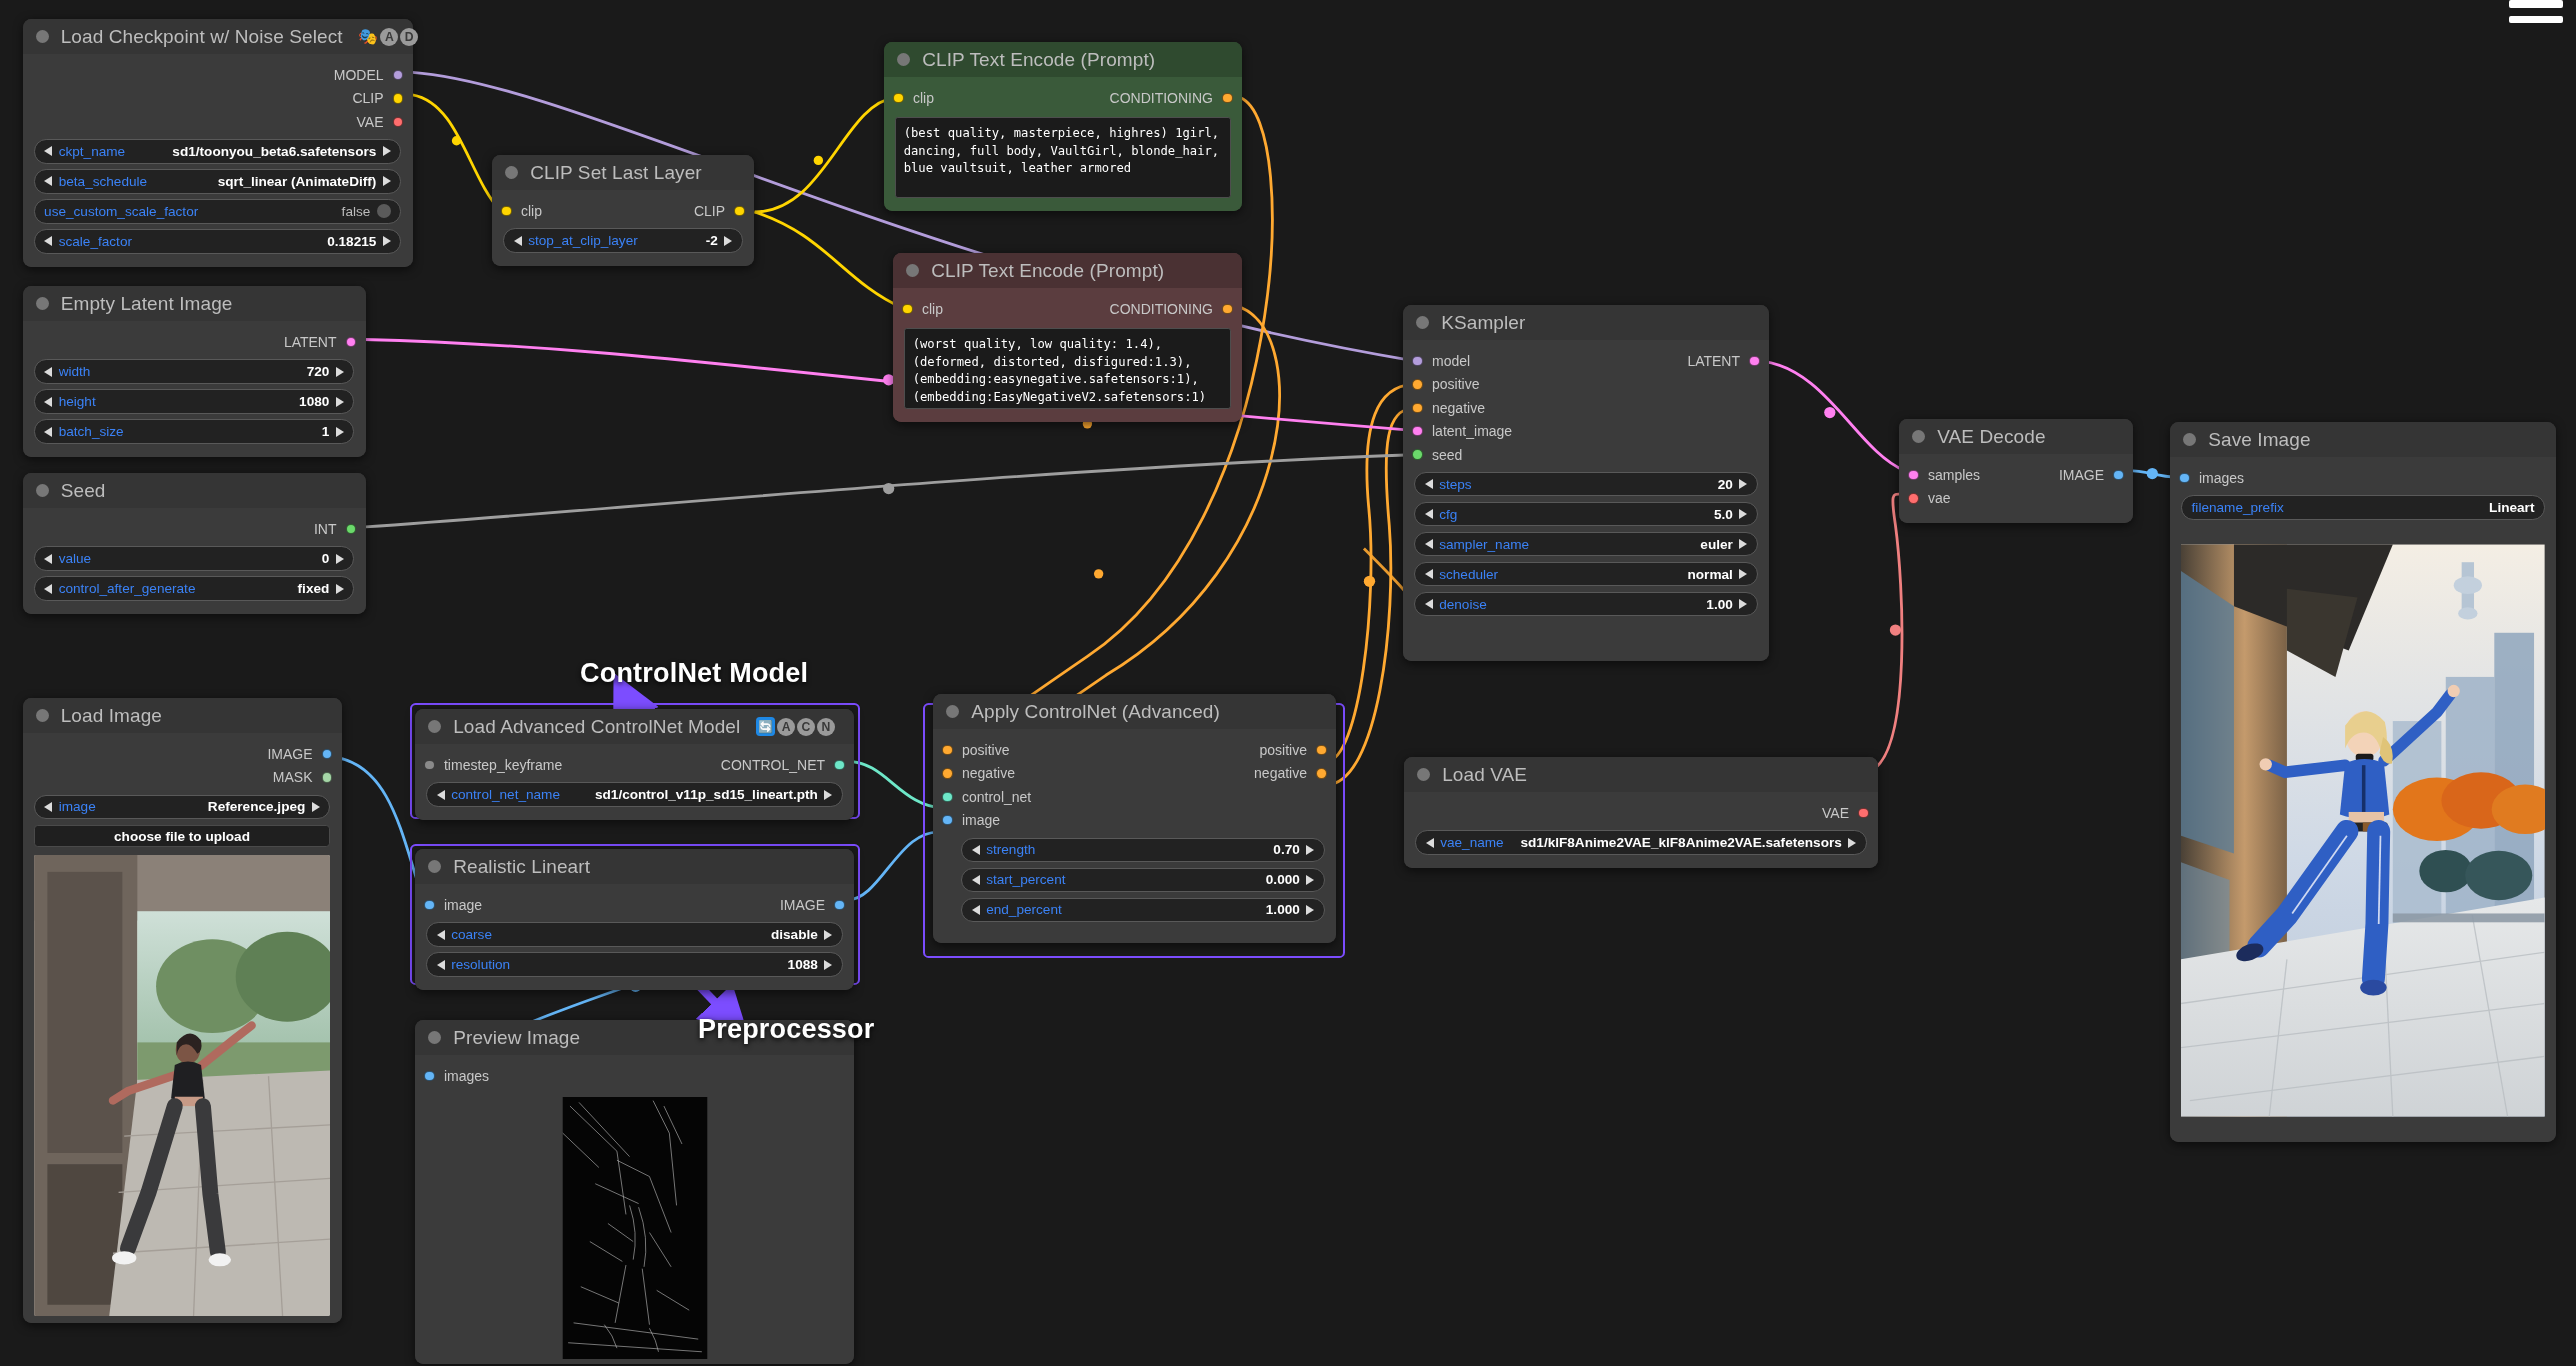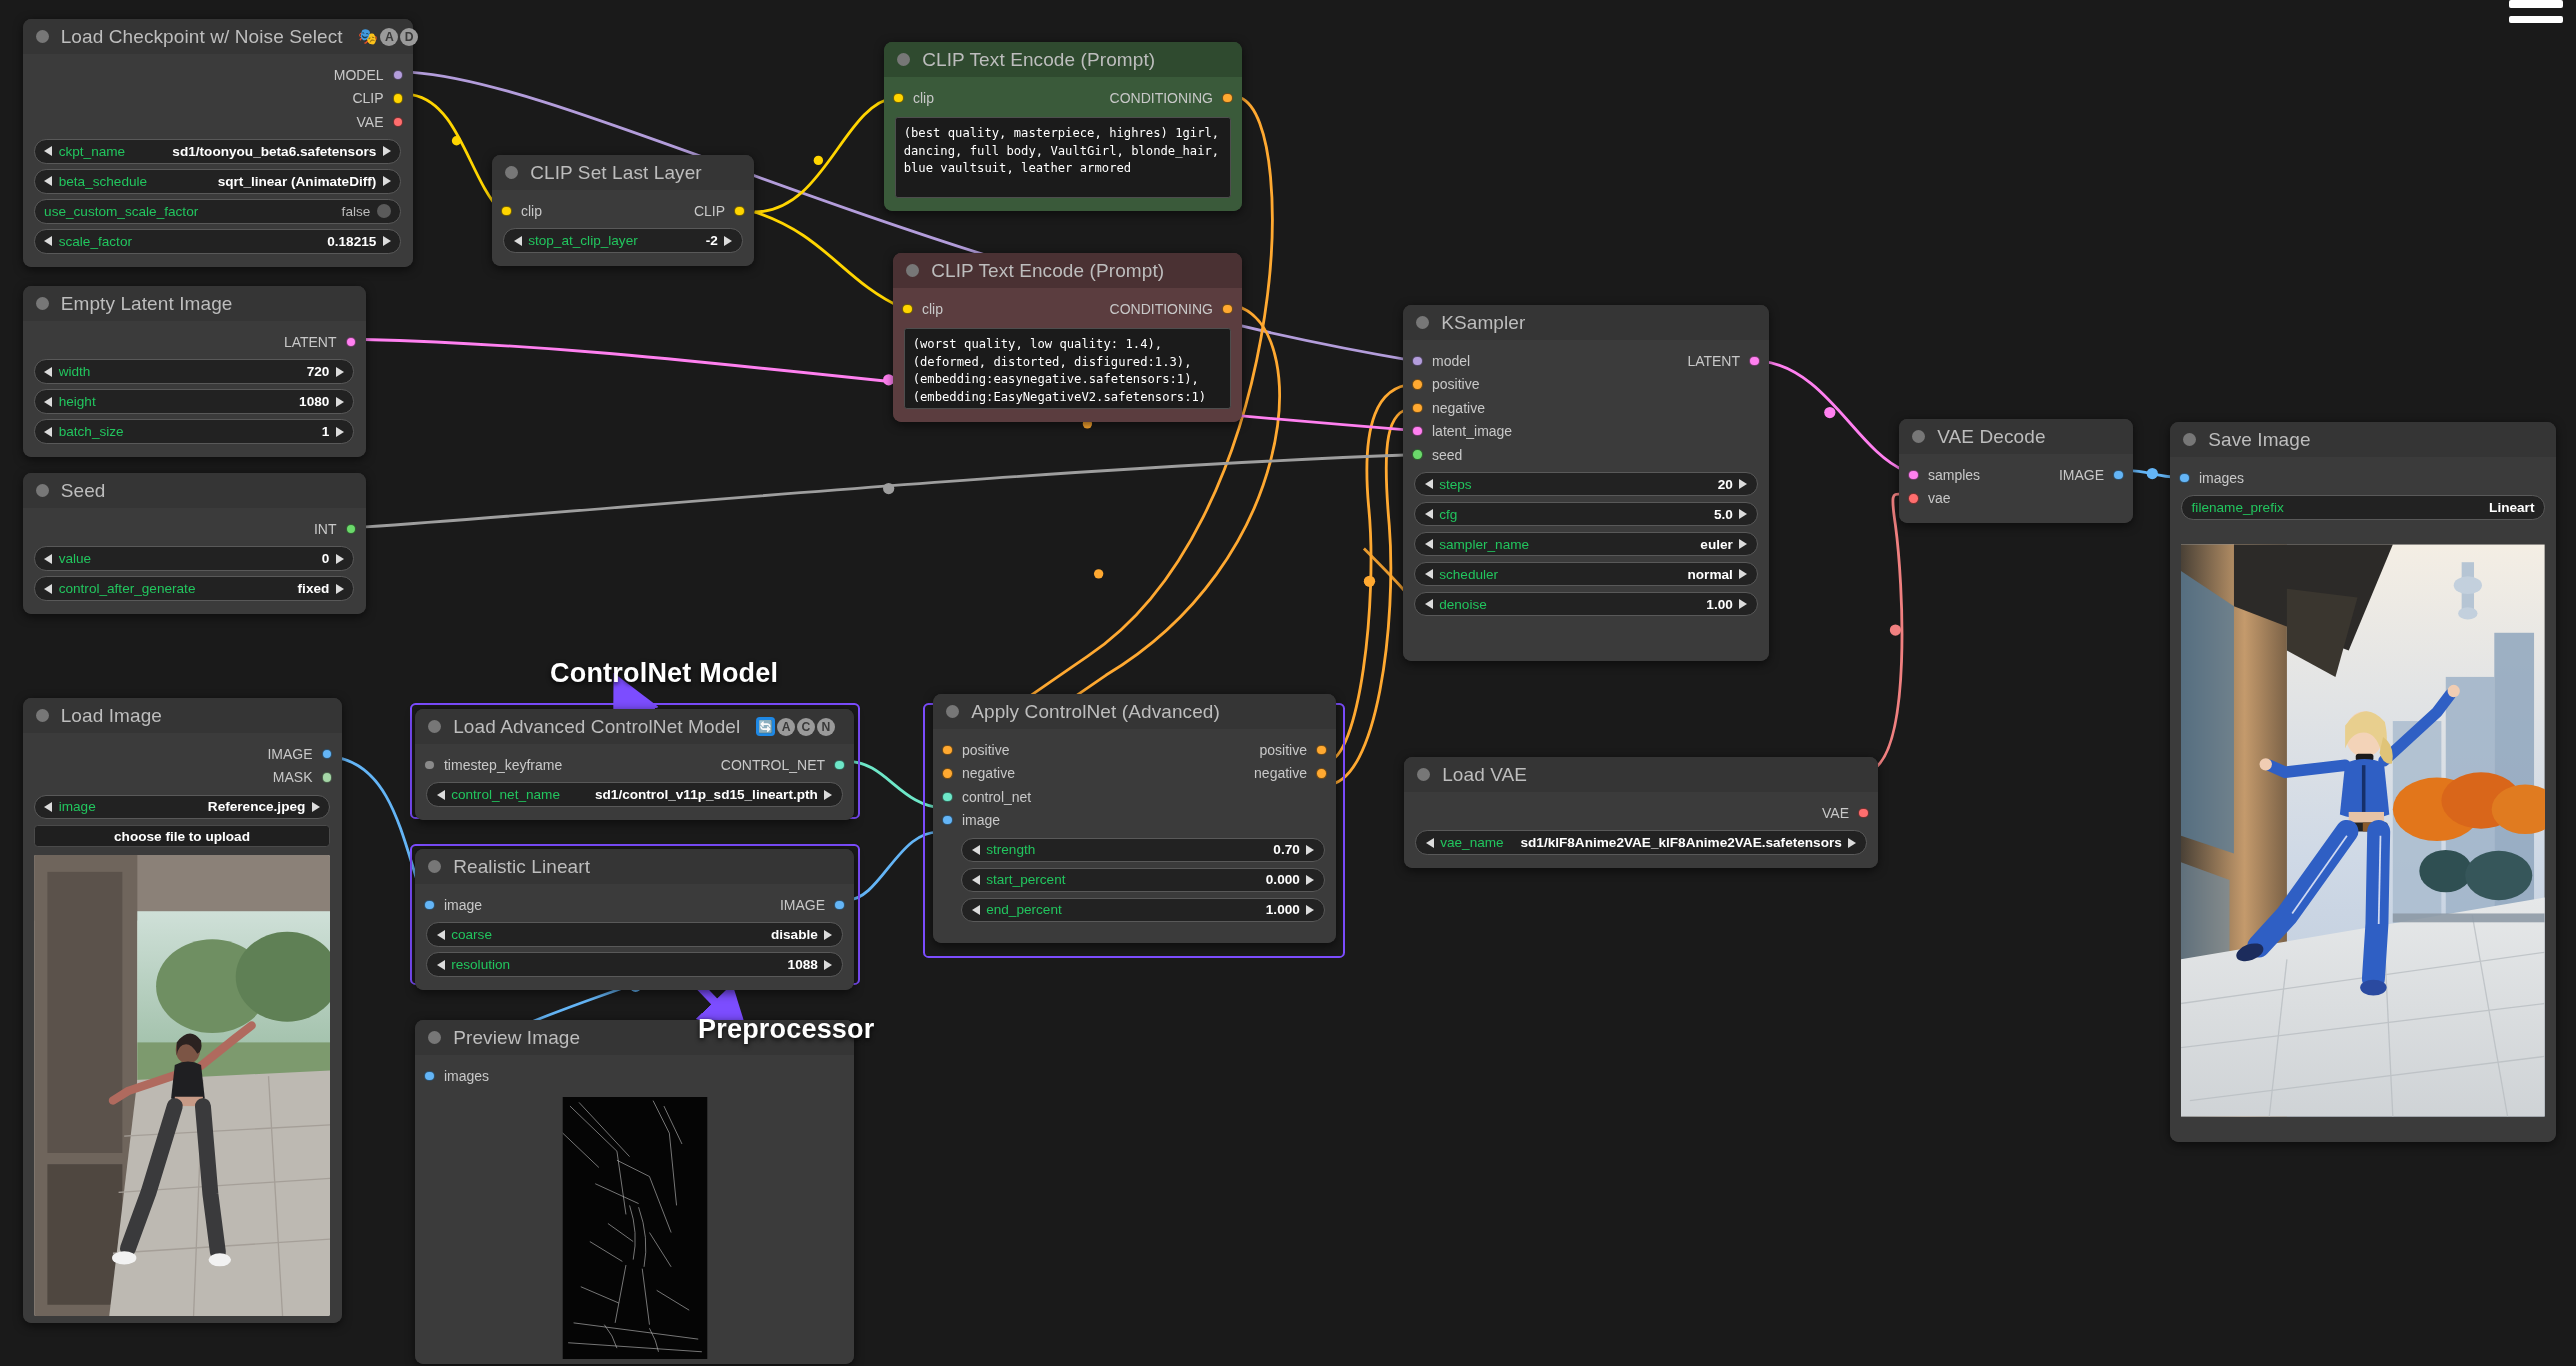--- a/index.html
+++ b/index.html
@@ -65,21 +65,21 @@
   .widget {
     position: relative;
     height: 24.4px; margin-top: 5.6px;
     background: #222222;
     border: 0.9px solid #595959;
     border-radius: 12.2px;
     display: flex; align-items: center;
     padding: 0 9.4px;
     font-size: 13.6px;
   }
-  .widget .wname { color: #22c55e; white-space: nowrap; }
+  .widget .wname { color: #3b82f6; white-space: nowrap; }
   .widget .wval  { color: #ffffff; margin-left: auto; white-space: nowrap; font-weight: bold; }
   .arrow-l, .arrow-r {
     width: 0; height: 0; flex: 0 0 auto;
     border-top: 5.6px solid transparent; border-bottom: 5.6px solid transparent;
   }
   .arrow-l { border-right: 8.4px solid #dcdcdc; margin-right: 6.6px; }
   .arrow-r { border-left: 8.4px solid #dcdcdc; margin-left: 6.6px; }
   .widget.toggle { justify-content: space-between; }
   .toggle-knob {
     width: 14px; height: 14px; border-radius: 50%; background: #5a5a5a;
@@ -852,21 +852,21 @@
           <path d="M104,214 L140,236"></path>
           <path d="M12,250 L150,268"></path>
           <path d="M6,272 L154,282"></path>
           <path d="M46,252 q10,12 14,26"></path>
           <path d="M96,256 q8,14 10,26"></path>
         </g>
       </svg>
     </div>
   </div>
 
-  <div class="annot" style="left:550px; top:658px;">ControlNet Model</div>
+  <div class="annot" style="left:580px; top:658px;">ControlNet Model</div>
   <div class="annot" style="left:698px; top:1014px;">Preprocessor</div>
 
   <div class="hamburger" style="right:13px; top:0px;">
     <span></span>
     <span></span>
   </div>
 
 </div>
 
 

